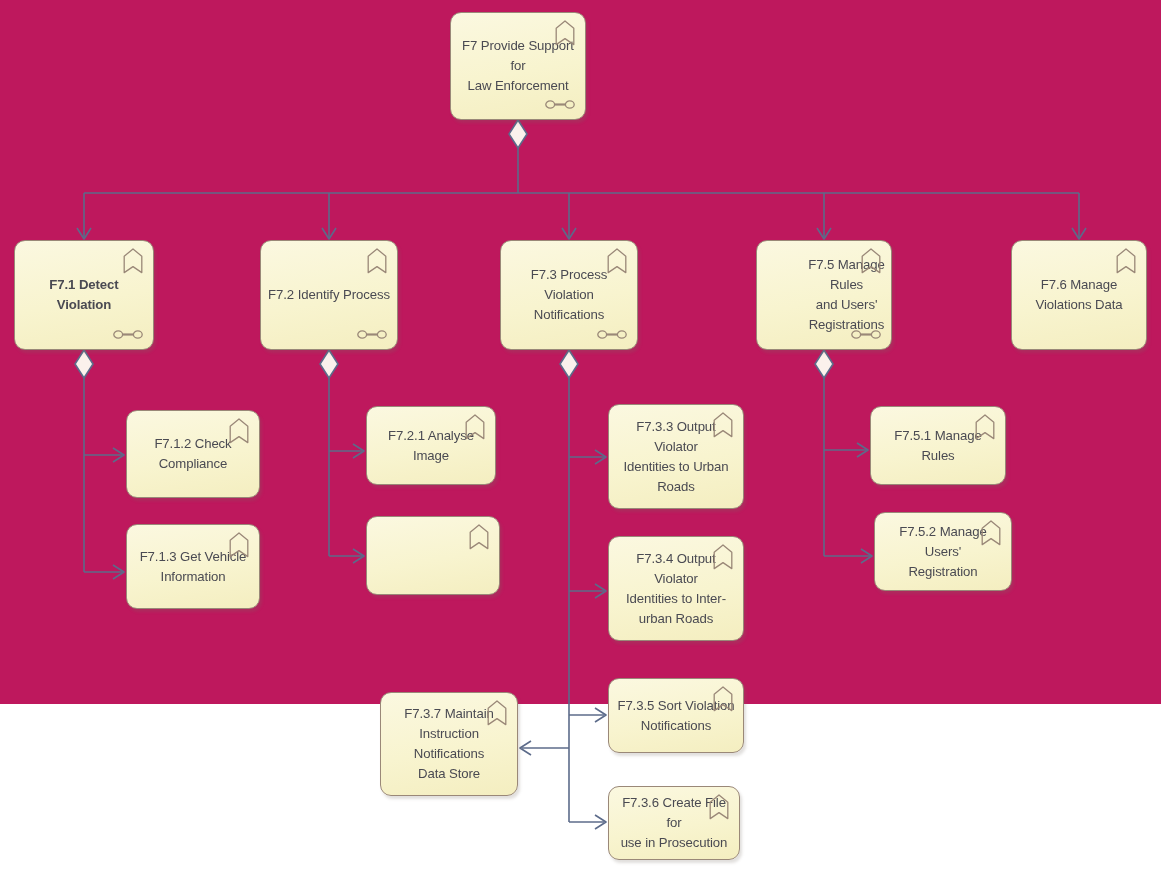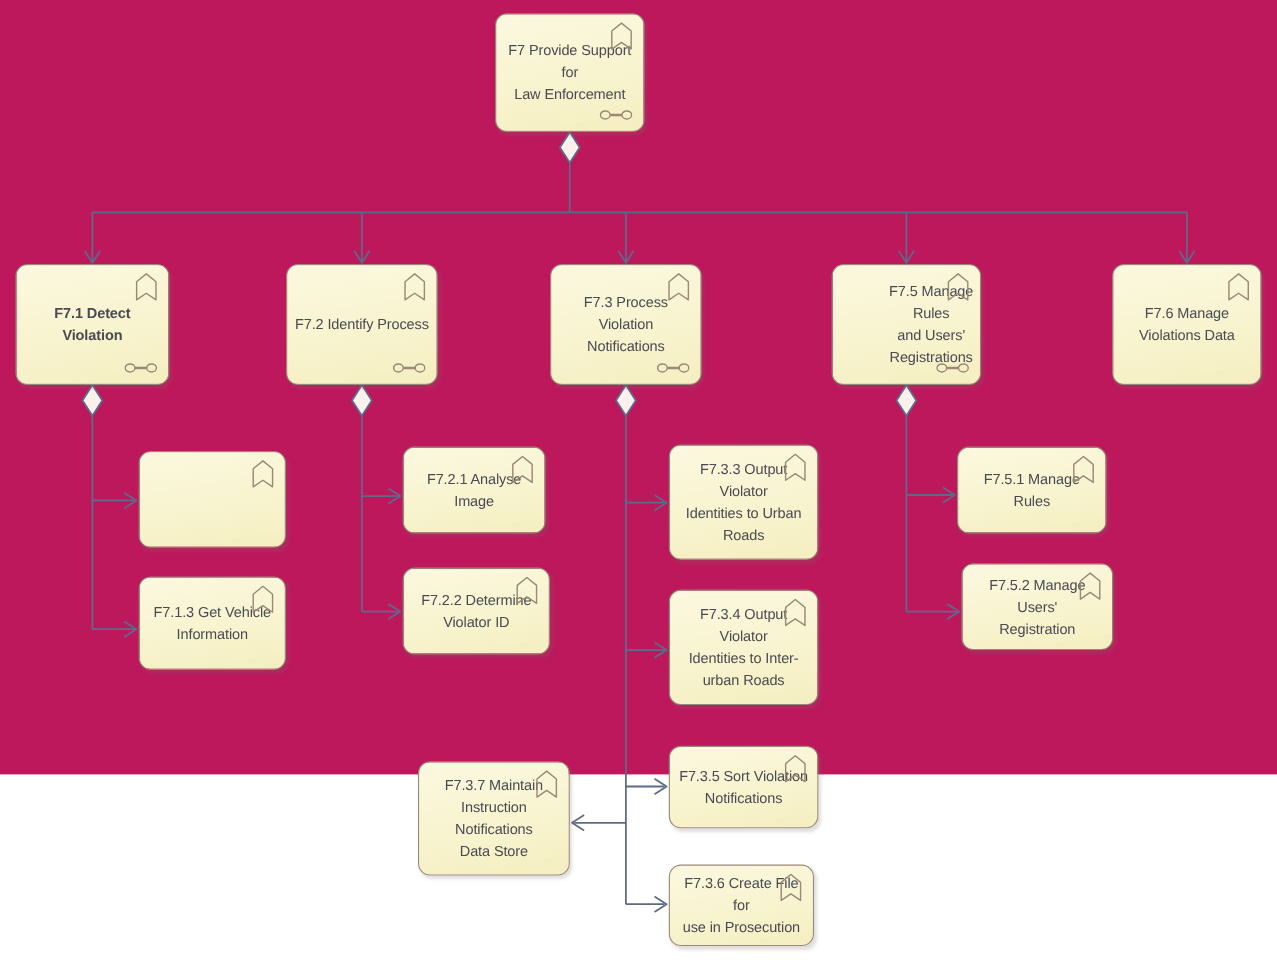--- a/index.html
+++ b/index.html
@@ -183,40 +183,40 @@
         </svg>
       </div>
       <div class="node" style="left: 1011px; top: 240px; width: 136px; height: 110px;">
         <span class="node-label">F7.6 Manage
 Violations Data</span>
         <svg class="bookmark-icon" viewBox="0 0 20 26">
           <path d="M1.2 8.2 L10 1 L18.8 8.2 L18.8 24.6 L10 18.6 L1.2 24.6 Z" fill="none" stroke="#9a8878" stroke-width="1.3" stroke-linejoin="round"></path>
         </svg>
       </div>
       <div class="node" style="left: 126px; top: 410px; width: 134px; height: 88px;">
+        <span class="node-label">F7.1.2 Check
+Compliance</span>
         <svg class="bookmark-icon" viewBox="0 0 20 26">
           <path d="M1.2 8.2 L10 1 L18.8 8.2 L18.8 24.6 L10 18.6 L1.2 24.6 Z" fill="none" stroke="#9a8878" stroke-width="1.3" stroke-linejoin="round"></path>
         </svg>
       </div>
       <div class="node" style="left: 126px; top: 524px; width: 134px; height: 85px;">
         <span class="node-label">F7.1.3 Get Vehicle
 Information</span>
         <svg class="bookmark-icon" viewBox="0 0 20 26">
           <path d="M1.2 8.2 L10 1 L18.8 8.2 L18.8 24.6 L10 18.6 L1.2 24.6 Z" fill="none" stroke="#9a8878" stroke-width="1.3" stroke-linejoin="round"></path>
         </svg>
       </div>
       <div class="node" style="left: 366px; top: 406px; width: 130px; height: 79px;">
         <span class="node-label">F7.2.1 Analyse Image</span>
         <svg class="bookmark-icon" viewBox="0 0 20 26">
           <path d="M1.2 8.2 L10 1 L18.8 8.2 L18.8 24.6 L10 18.6 L1.2 24.6 Z" fill="none" stroke="#9a8878" stroke-width="1.3" stroke-linejoin="round"></path>
         </svg>
       </div>
       <div class="node" style="left: 366px; top: 516px; width: 134px; height: 79px;">
-        <span class="node-label">F7.2.2 Determine
-Violator ID</span>
         <svg class="bookmark-icon" viewBox="0 0 20 26">
           <path d="M1.2 8.2 L10 1 L18.8 8.2 L18.8 24.6 L10 18.6 L1.2 24.6 Z" fill="none" stroke="#9a8878" stroke-width="1.3" stroke-linejoin="round"></path>
         </svg>
       </div>
       <div class="node" style="left: 608px; top: 404px; width: 136px; height: 105px;">
         <span class="node-label">F7.3.3 Output Violator
 Identities to Urban
 Roads</span>
         <svg class="bookmark-icon" viewBox="0 0 20 26">
           <path d="M1.2 8.2 L10 1 L18.8 8.2 L18.8 24.6 L10 18.6 L1.2 24.6 Z" fill="none" stroke="#9a8878" stroke-width="1.3" stroke-linejoin="round"></path>

